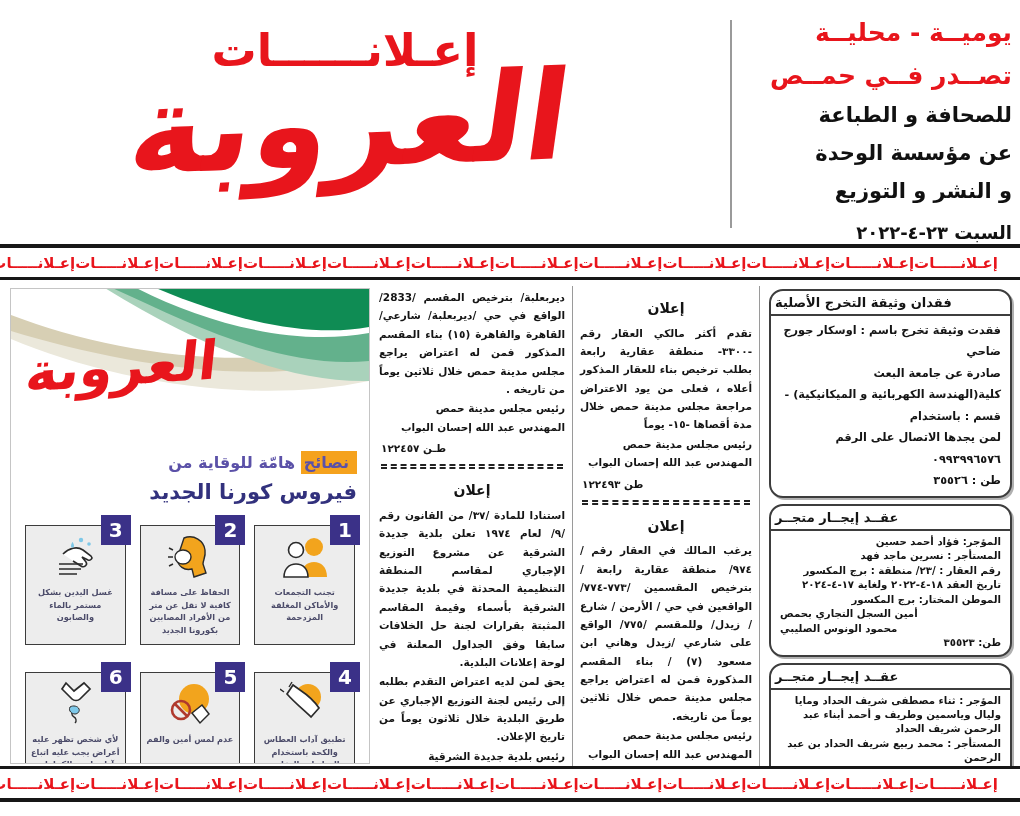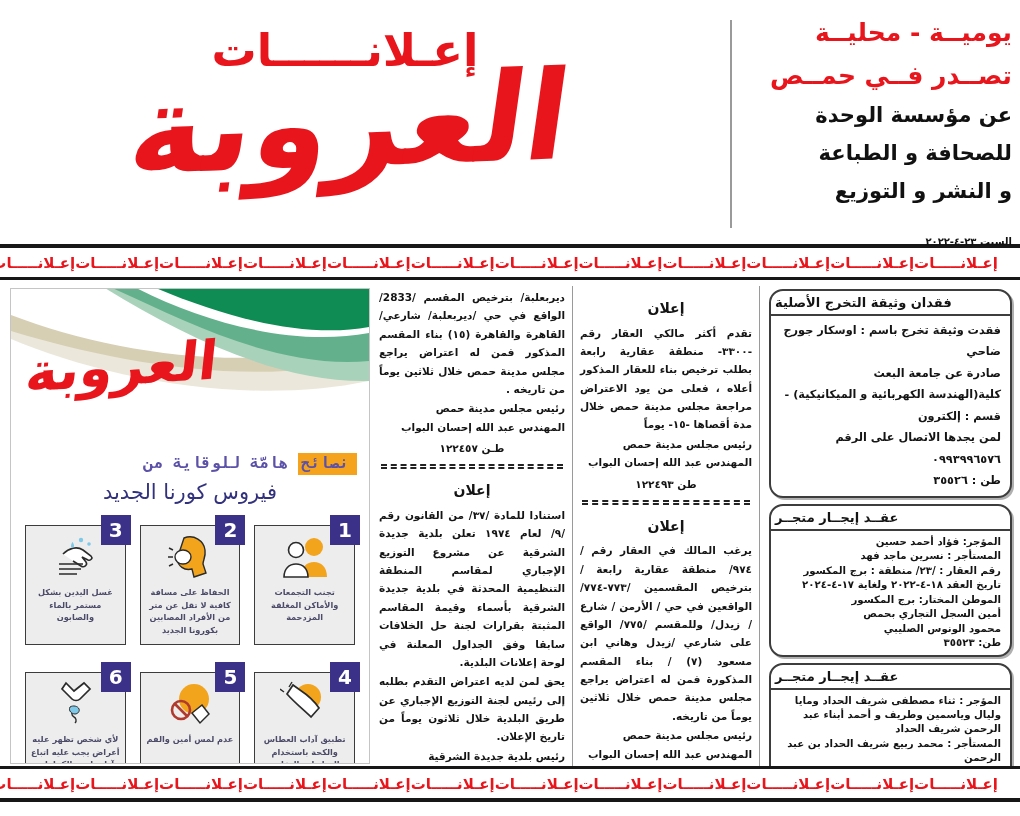--- a/index.html
+++ b/index.html
@@ -13,21 +13,21 @@
   *{margin:0;padding:0;box-sizing:border-box;}
   html,body{background:#fff;}
   body{font-family:"DejaVu Sans", sans-serif;color:var(--ink);}
   .page{width:1020px;height:816px;margin:0 auto;background:#fff;overflow:hidden;position:relative;direction:rtl;}
 
   
   .masthead{position:relative;height:244px;}
   .mast-info{position:absolute;top:12px;right:8px;width:270px;}
   .mast-info .red-line{color:var(--red);font-size:25px;font-weight:800;line-height:1.7;}
   .mast-info .blk-line{font-size:21px;font-weight:800;line-height:1.8;color:#111;}
-  .mast-info .date-line{font-size:10px;font-weight:800;margin-top:26px;color:#111;}
+  .mast-info .date-line{font-size:18px;font-weight:800;margin-top:12px;color:#111;}
   .mast-divider{position:absolute;top:20px;bottom:16px;right:288px;width:2px;background:#9a9a9a;}
   .mast-ads-word{position:absolute;top:24px;left:175px;width:340px;text-align:center;
     color:var(--red);font-size:45px;font-weight:800;letter-spacing:1px;}
   .mast-logo{position:absolute;top:34px;left:10px;width:680px;text-align:center;color:var(--red);
     font-size:124px;font-weight:800;line-height:1.45;letter-spacing:3px;
     transform:skewX(-10deg) rotate(-2deg);}
 
   
   .strip{height:36px;display:flex;justify-content:space-between;align-items:center;padding:0 22px;overflow:hidden;}
   .strip-top{border-top:4px solid #171717;border-bottom:3px solid #171717;}
@@ -38,63 +38,63 @@
   .main{display:flex;height:486px;padding:6px 6px 0 8px;overflow:hidden;}
   .vline{width:1px;background:#9a9a9a;margin:0 4px;}
 
   .col-text{font-size:10.5px;font-weight:700;line-height:1.75;text-align:justify;overflow:hidden;}
   .col-a{width:192px;padding:2px 3px 0 3px;}
   .col-b{width:178px;padding:2px 3px 0 3px;}
   .ad{margin-bottom:3px;}
   .ad-heading{text-align:center;font-size:14px;font-weight:800;margin:8px 0 3px;}
   .ad-para{margin-bottom:1px;}
   .ad-sig{}
-  .ad-ref{text-align:center;margin:3px 2px;}
+  .ad-ref{text-align:left;margin:3px 2px;}
   .sep{height:5px;border-top:2px dashed #222;border-bottom:2px dashed #222;margin:7px 2px 9px;}
 
   
   .col-boxes{width:250px;padding:3px 2px 0 5px;overflow:hidden;}
   .box{border:2px solid #3d3d3d;border-radius:14px;background:#fff;margin-bottom:6px;
     box-shadow:2px 2px 0 #b0b0b0;overflow:hidden;}
   .box-title{text-align:left;font-size:13px;font-weight:800;padding:4px 4px;border-bottom:2px solid #3d3d3d;}
   .box-body{padding:4px 9px 4px;font-size:11.3px;font-weight:700;line-height:1.9;}
   .box-body.tight{font-size:10.2px;line-height:1.42;}
   .box-line.right{}
-  .box-line.center{text-align:right;}
+  .box-line.center{text-align:left;}
   .box-line.left{text-align:right;}
 
   
   .poster{flex:1;position:relative;border:1px solid #c5c5c5;margin:2px 6px 2px 2px;background:#fff;overflow:hidden;}
   .poster-waves{position:absolute;top:0;left:0;width:100%;height:120px;}
   .poster-logo{position:absolute;top:46px;left:16px;color:var(--red);font-size:54px;font-weight:800;
     letter-spacing:1px;transform:skewX(-10deg) rotate(-4deg);}
   .poster-subtitle{position:absolute;top:164px;right:12px;left:12px;text-align:right;
-    font-size:16px;font-weight:700;color:var(--purple);font-family:Liberation Mono, monospace;}
+    font-size:16px;font-weight:700;color:var(--purple);}
   .poster-subtitle .hl{background:var(--orange);padding:2px 8px 2px 3px;}
-  .poster-title{position:absolute;top:191px;right:12px;left:12px;text-align:center;
-    font-size:21px;font-weight:400;color:var(--navy);}
+  .poster-title{position:absolute;top:191px;right:12px;left:12px;text-align:right;
+    font-size:21px;font-weight:700;color:var(--navy);}
   .poster-cards{position:absolute;top:236px;right:14px;left:14px;
     display:grid;grid-template-columns:repeat(3,1fr);column-gap:14px;row-gap:27px;}
   .card{position:relative;background:#ededed;border:1.5px solid #3c3c3c;min-height:100px;padding-top:4px;}
   .badge{position:absolute;top:-11px;right:-6px;width:30px;height:30px;background:var(--badge);
     color:#fff;font-size:20px;font-weight:800;display:flex;align-items:center;justify-content:center;}
   .card-icon{height:54px;display:flex;align-items:center;justify-content:center;}
   .card-caption{font-size:8.2px;font-weight:700;line-height:1.55;text-align:center;color:#4c4c6a;padding:2px 5px 7px;}
 </style>
 </head>
 <body>
 
 <div class="page">
 
   <header class="masthead">
     <div class="mast-info">
       <div class="red-line">يوميــة - محليــة</div>
       <div class="red-line">تصــدر فــي حمــص</div>
+      <div class="blk-line">للصحافة و الطباعة</div>
       <div class="blk-line">عن مؤسسة الوحدة</div>
-      <div class="blk-line">للصحافة و الطباعة</div>
       <div class="blk-line">و النشر و التوزيع</div>
       <div class="date-line">السبت ٢٣-٤-٢٠٢٢</div>
     </div>
     <div class="mast-divider"></div>
     <div class="mast-ads-word">إعـلانــــــات</div>
     <div class="mast-logo">العروبة</div>
   </header>
 
   <div class="strip strip-top">
       <span class="strip-word">إعـلانـــــات</span>
@@ -112,21 +112,21 @@
     </div>
 
   <main class="main">
 
     <section class="col-boxes">
         <div class="box">
           <div class="box-title">فقدان وثيقة التخرج الأصلية</div>
           <div class="box-body">
             <div class="box-line right">فقدت وثيقة تخرج باسم : اوسكار جورج ضاحي</div>
             <div class="box-line right">صادرة عن جامعة البعث</div>
-            <div class="box-line right">كلية(الهندسة الكهربائية و الميكانيكية) - قسم : إلكترون</div>
+            <div class="box-line right">كلية(الهندسة الكهربائية و الميكانيكية) - قسم : باستخدام</div>
             <div class="box-line right">لمن يجدها الاتصال على الرقم ٠٩٩٣٩٩٦٥٧٦</div>
             <div class="box-line left">طن : ٣٥٥٢٦</div>
           </div>
         </div>
         <div class="box">
           <div class="box-title">عقــد إيجــار متجــر</div>
           <div class="box-body tight">
             <div class="box-line right">المؤجر: فؤاد أحمد حسين</div>
             <div class="box-line right">المستأجر : نسرين ماجد فهد</div>
             <div class="box-line right">رقم العقار : /٢٣/ منطقة : برج المكسور</div>

